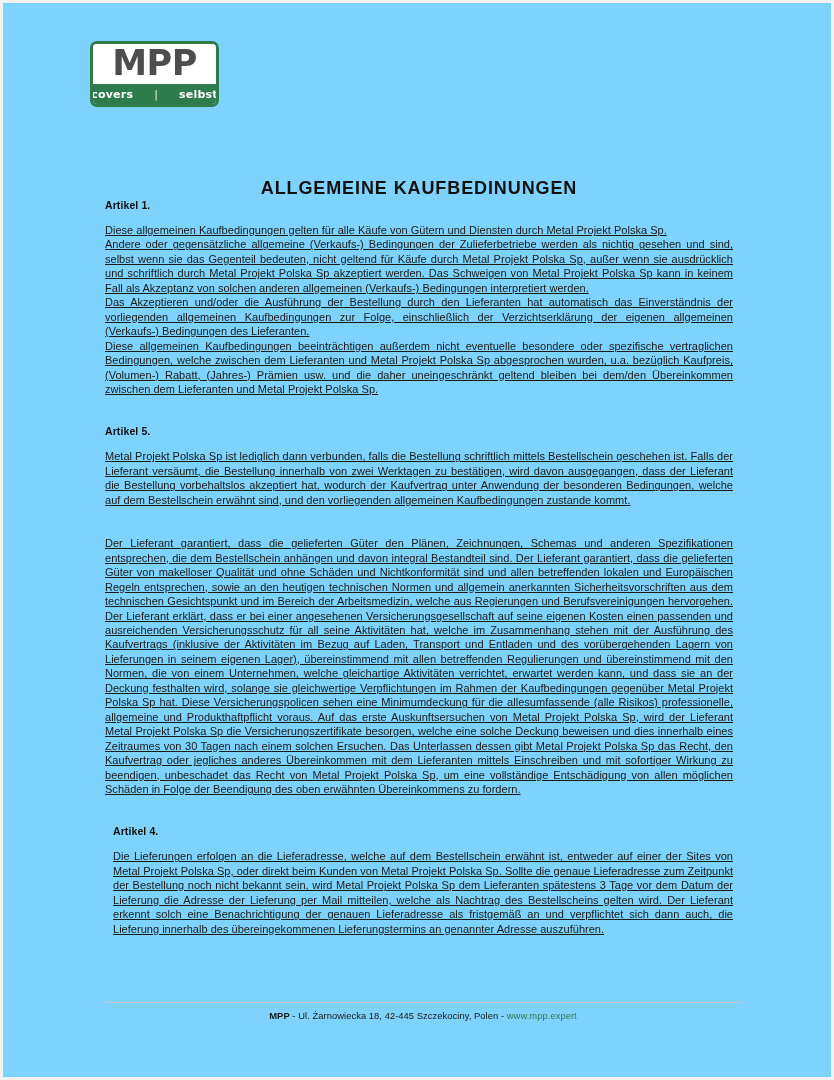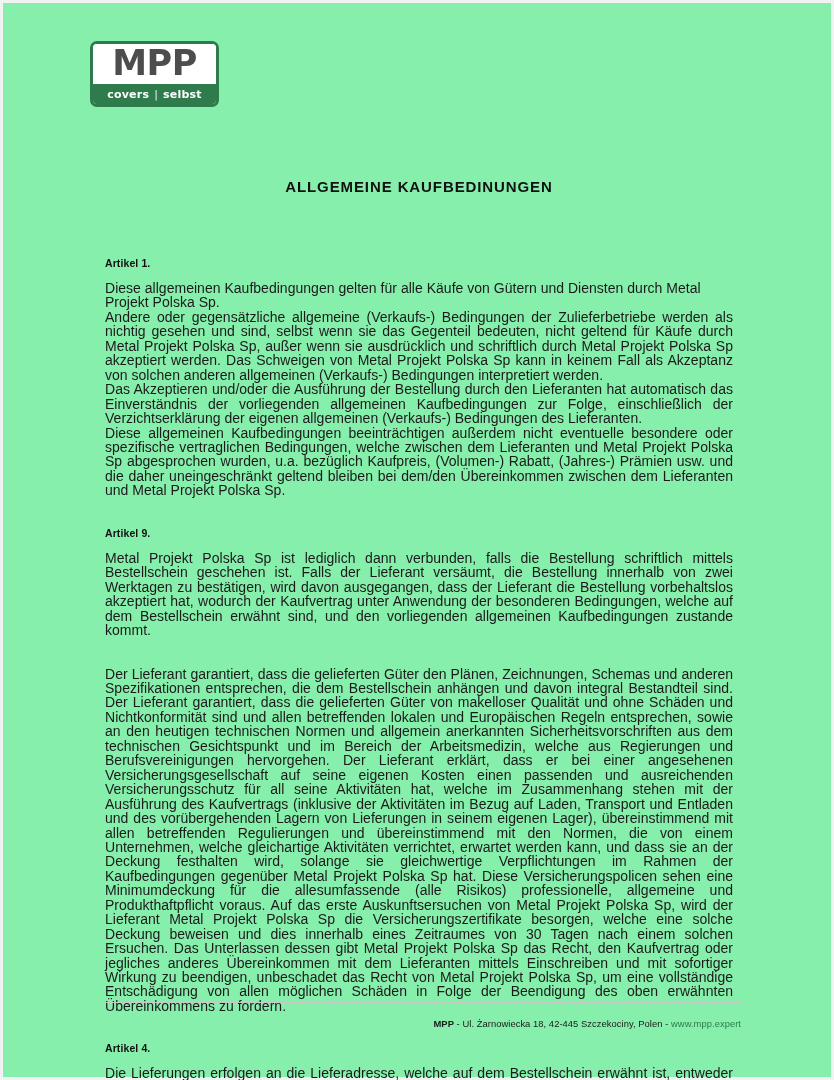--- a/index.html
+++ b/index.html
@@ -5,21 +5,21 @@
 <style>
   html, body {
     margin: 0;
     padding: 0;
     background: #ffffff;
   }
   .page {
     position: relative;
     width: 834px;
     height: 1080px;
-    background: #86efac;
+    background: #7dd3fc;
     overflow: hidden;
     font-family: "Liberation Sans", "DejaVu Sans", sans-serif;
     color: #161616;
     box-sizing: border-box;
   }
   
   .page-edge-top,
   .page-edge-left,
   .page-edge-right,
   .page-edge-bottom {
@@ -63,98 +63,98 @@
     line-height: 1;
     padding-bottom: 2px;
   }
   .logo-bar {
     flex: 0 0 20px;
     background: #2e7b4b;
     color: #ffffff;
     display: flex;
     align-items: center;
     justify-content: center;
-    gap: 5px;
+    gap: 21px;
     font-size: 11px;
     font-weight: 700;
     letter-spacing: 0.2px;
     font-family: "DejaVu Sans", sans-serif;
   }
   .logo-bar .sep {
     font-weight: 400;
     opacity: 0.9;
   }
 
   
   .doc {
     position: absolute;
     left: 105px;
     top: 170px;
     width: 628px;
   }
   .doc-title {
     text-align: center;
     font-weight: 700;
-    font-size: 15px;
+    font-size: 18px;
     letter-spacing: 0.9px;
     color: #111111;
     margin: 0 0 0 0;
     padding-top: 8px;
   }
   .article {
     margin-top: 0;
   }
   .article-heading {
     font-weight: 700;
     font-size: 10.5px;
     color: #111111;
     margin: 0 0 12px 0;
     letter-spacing: 0.1px;
   }
   .article-body {
-    font-size: 14px;
+    font-size: 11px;
     line-height: 14.45px;
     color: #1a1a1a;
     text-align: justify;
     text-justify: inter-word;
     margin: 0;
     letter-spacing: 0.02px;
+    text-decoration: underline;
   }
   .article-body p {
     margin: 0;
     text-align: justify;
   }
   .article-body p.last-free {
     text-align: left;
   }
   
-  #art1 { margin-top: 62px; }
+  #art1 { }
   #art2 { margin-top: 29px; }
   #art3 { margin-top: 29px; }
-  #art4 { margin-top: 29px; }
+  #art4 { margin-top: 29px; margin-left: 8px; }
 
   
   .footer-rule {
     position: absolute;
     left: 105px;
     top: 1002px;
     width: 636px;
     height: 1px;
     background: #c9c9c9;
   }
   .footer-text {
     position: absolute;
     left: 105px;
     top: 1010px;
     width: 636px;
-    text-align: right;
+    text-align: center;
     font-size: 9.4px;
     color: #1a1a1a;
     letter-spacing: 0.05px;
-    margin-top: 8px;
   }
   .footer-text .brand { font-weight: 700; }
   .footer-text .url { color: #2e7b4b; }
 </style>
 </head>
 <body>
 
 <div class="page">
 
   <div class="page-edge-top"></div>
@@ -181,21 +181,21 @@
       <div class="article-heading">Artikel 1.</div>
       <div class="article-body">
         <p class="last-free">Diese allgemeinen Kaufbedingungen gelten für alle Käufe von Gütern und Diensten durch Metal Projekt Polska Sp.</p>
         <p>Andere oder gegensätzliche allgemeine (Verkaufs-) Bedingungen der Zulieferbetriebe werden als nichtig gesehen und sind, selbst wenn sie das Gegenteil bedeuten, nicht geltend für Käufe durch Metal Projekt Polska Sp, außer wenn sie ausdrücklich und schriftlich durch Metal Projekt Polska Sp akzeptiert werden. Das Schweigen von Metal Projekt Polska Sp kann in keinem Fall als Akzeptanz von solchen anderen allgemeinen (Verkaufs-) Bedingungen interpretiert werden.</p>
         <p>Das Akzeptieren und/oder die Ausführung der Bestellung durch den Lieferanten hat automatisch das Einverständnis der vorliegenden allgemeinen Kaufbedingungen zur Folge, einschließlich der Verzichtserklärung der eigenen allgemeinen (Verkaufs-) Bedingungen des Lieferanten.</p>
         <p>Diese allgemeinen Kaufbedingungen beeinträchtigen außerdem nicht eventuelle besondere oder spezifische vertraglichen Bedingungen, welche zwischen dem Lieferanten und Metal Projekt Polska Sp abgesprochen wurden, u.a. bezüglich Kaufpreis, (Volumen-) Rabatt, (Jahres-) Prämien usw. und die daher uneingeschränkt geltend bleiben bei dem/den Übereinkommen zwischen dem Lieferanten und Metal Projekt Polska Sp.</p>
       </div>
     </div>
 
     <div class="article" id="art2">
-      <div class="article-heading">Artikel 9.</div>
+      <div class="article-heading">Artikel 5.</div>
       <div class="article-body">
         <p>Metal Projekt Polska Sp ist lediglich dann verbunden, falls die Bestellung schriftlich mittels Bestellschein geschehen ist. Falls der Lieferant versäumt, die Bestellung innerhalb von zwei Werktagen zu bestätigen, wird davon ausgegangen, dass der Lieferant die Bestellung vorbehaltslos akzeptiert hat, wodurch der Kaufvertrag unter Anwendung der besonderen Bedingungen, welche auf dem Bestellschein erwähnt sind, und den vorliegenden allgemeinen Kaufbedingungen zustande kommt.</p>
       </div>
     </div>
 
     <div class="article" id="art3">
       <div class="article-body">
         <p>Der Lieferant garantiert, dass die gelieferten Güter den Plänen, Zeichnungen, Schemas und anderen Spezifikationen entsprechen, die dem Bestellschein anhängen und davon integral Bestandteil sind. Der Lieferant garantiert, dass die gelieferten Güter von makelloser Qualität und ohne Schäden und Nichtkonformität sind und allen betreffenden lokalen und Europäischen Regeln entsprechen, sowie an den heutigen technischen Normen und allgemein anerkannten Sicherheitsvorschriften aus dem technischen Gesichtspunkt und im Bereich der Arbeitsmedizin, welche aus Regierungen und Berufsvereinigungen hervorgehen. Der Lieferant erklärt, dass er bei einer angesehenen Versicherungsgesellschaft auf seine eigenen Kosten einen passenden und ausreichenden Versicherungsschutz für all seine Aktivitäten hat, welche im Zusammenhang stehen mit der Ausführung des Kaufvertrags (inklusive der Aktivitäten im Bezug auf Laden, Transport und Entladen und des vorübergehenden Lagern von Lieferungen in seinem eigenen Lager), übereinstimmend mit allen betreffenden Regulierungen und übereinstimmend mit den Normen, die von einem Unternehmen, welche gleichartige Aktivitäten verrichtet, erwartet werden kann, und dass sie an der Deckung festhalten wird, solange sie gleichwertige Verpflichtungen im Rahmen der Kaufbedingungen gegenüber Metal Projekt Polska Sp hat. Diese Versicherungspolicen sehen eine Minimumdeckung für die allesumfassende (alle Risikos) professionelle, allgemeine und Produkthaftpflicht voraus. Auf das erste Auskunftsersuchen von Metal Projekt Polska Sp, wird der Lieferant Metal Projekt Polska Sp die Versicherungszertifikate besorgen, welche eine solche Deckung beweisen und dies innerhalb eines Zeitraumes von 30 Tagen nach einem solchen Ersuchen. Das Unterlassen dessen gibt Metal Projekt Polska Sp das Recht, den Kaufvertrag oder jegliches anderes Übereinkommen mit dem Lieferanten mittels Einschreiben und mit sofortiger Wirkung zu beendigen, unbeschadet das Recht von Metal Projekt Polska Sp, um eine vollständige Entschädigung von allen möglichen Schäden in Folge der Beendigung des oben erwähnten Übereinkommens zu fordern.</p>
       </div>
     </div>

